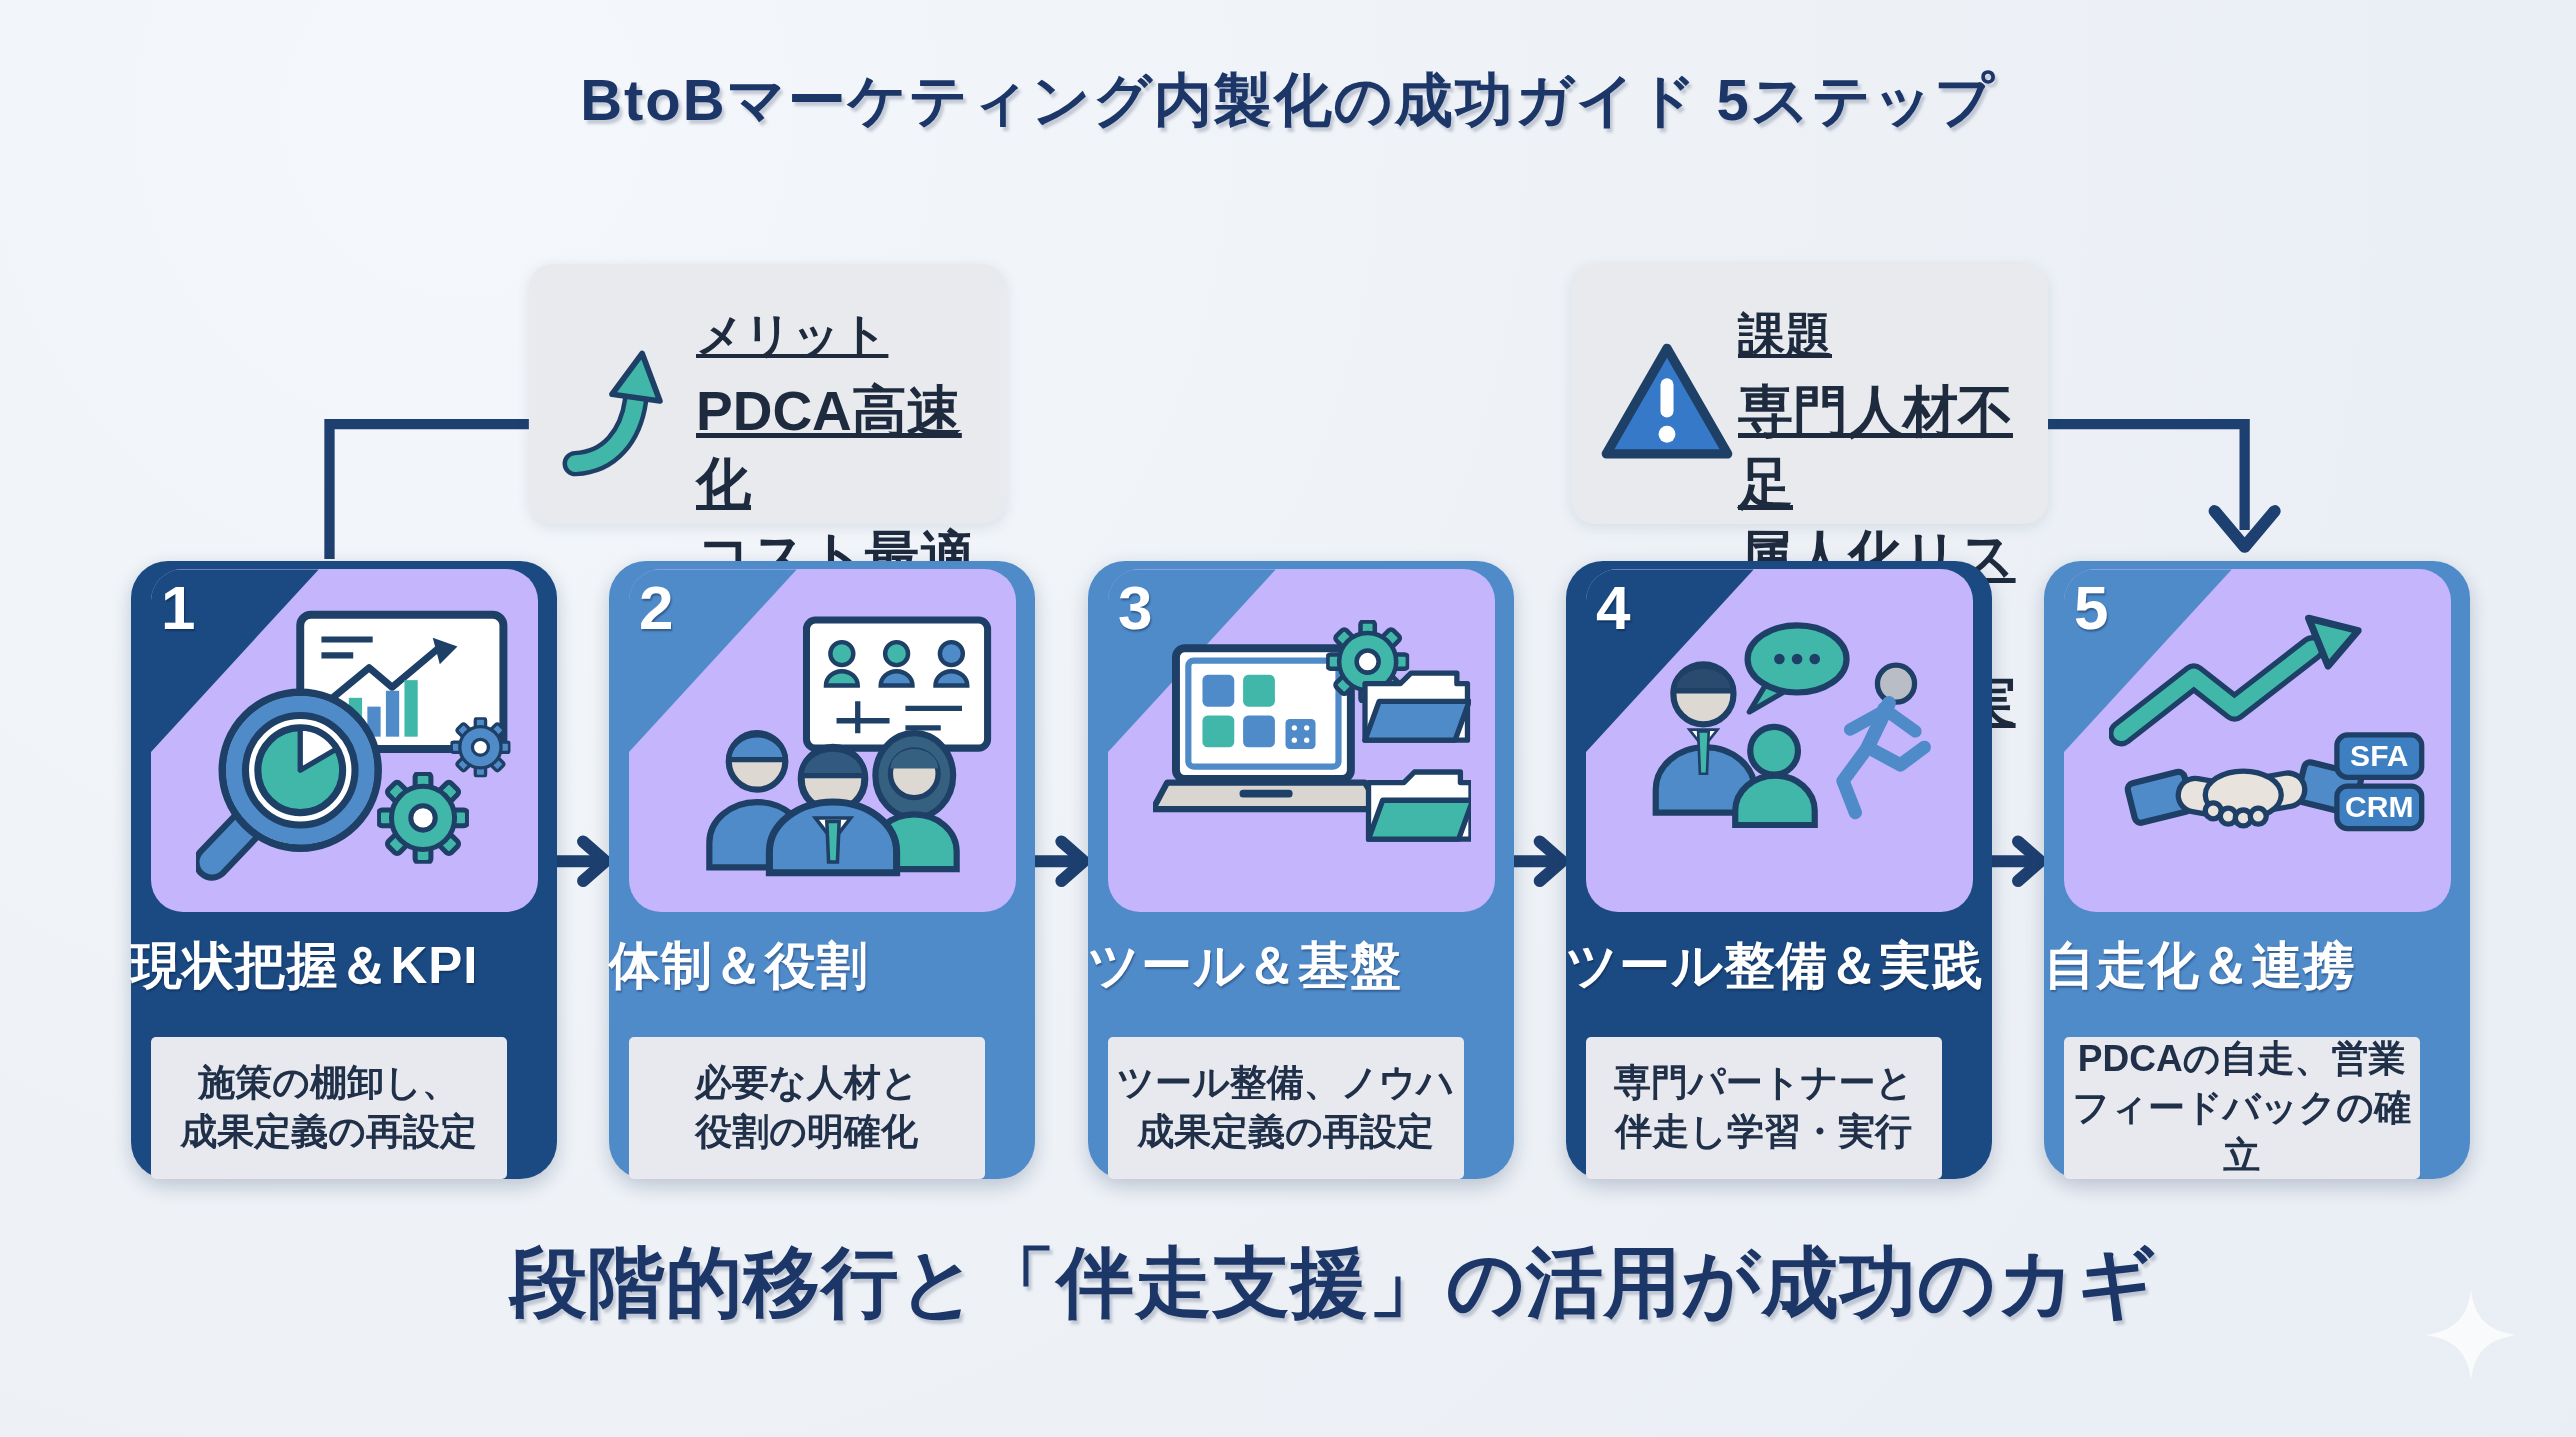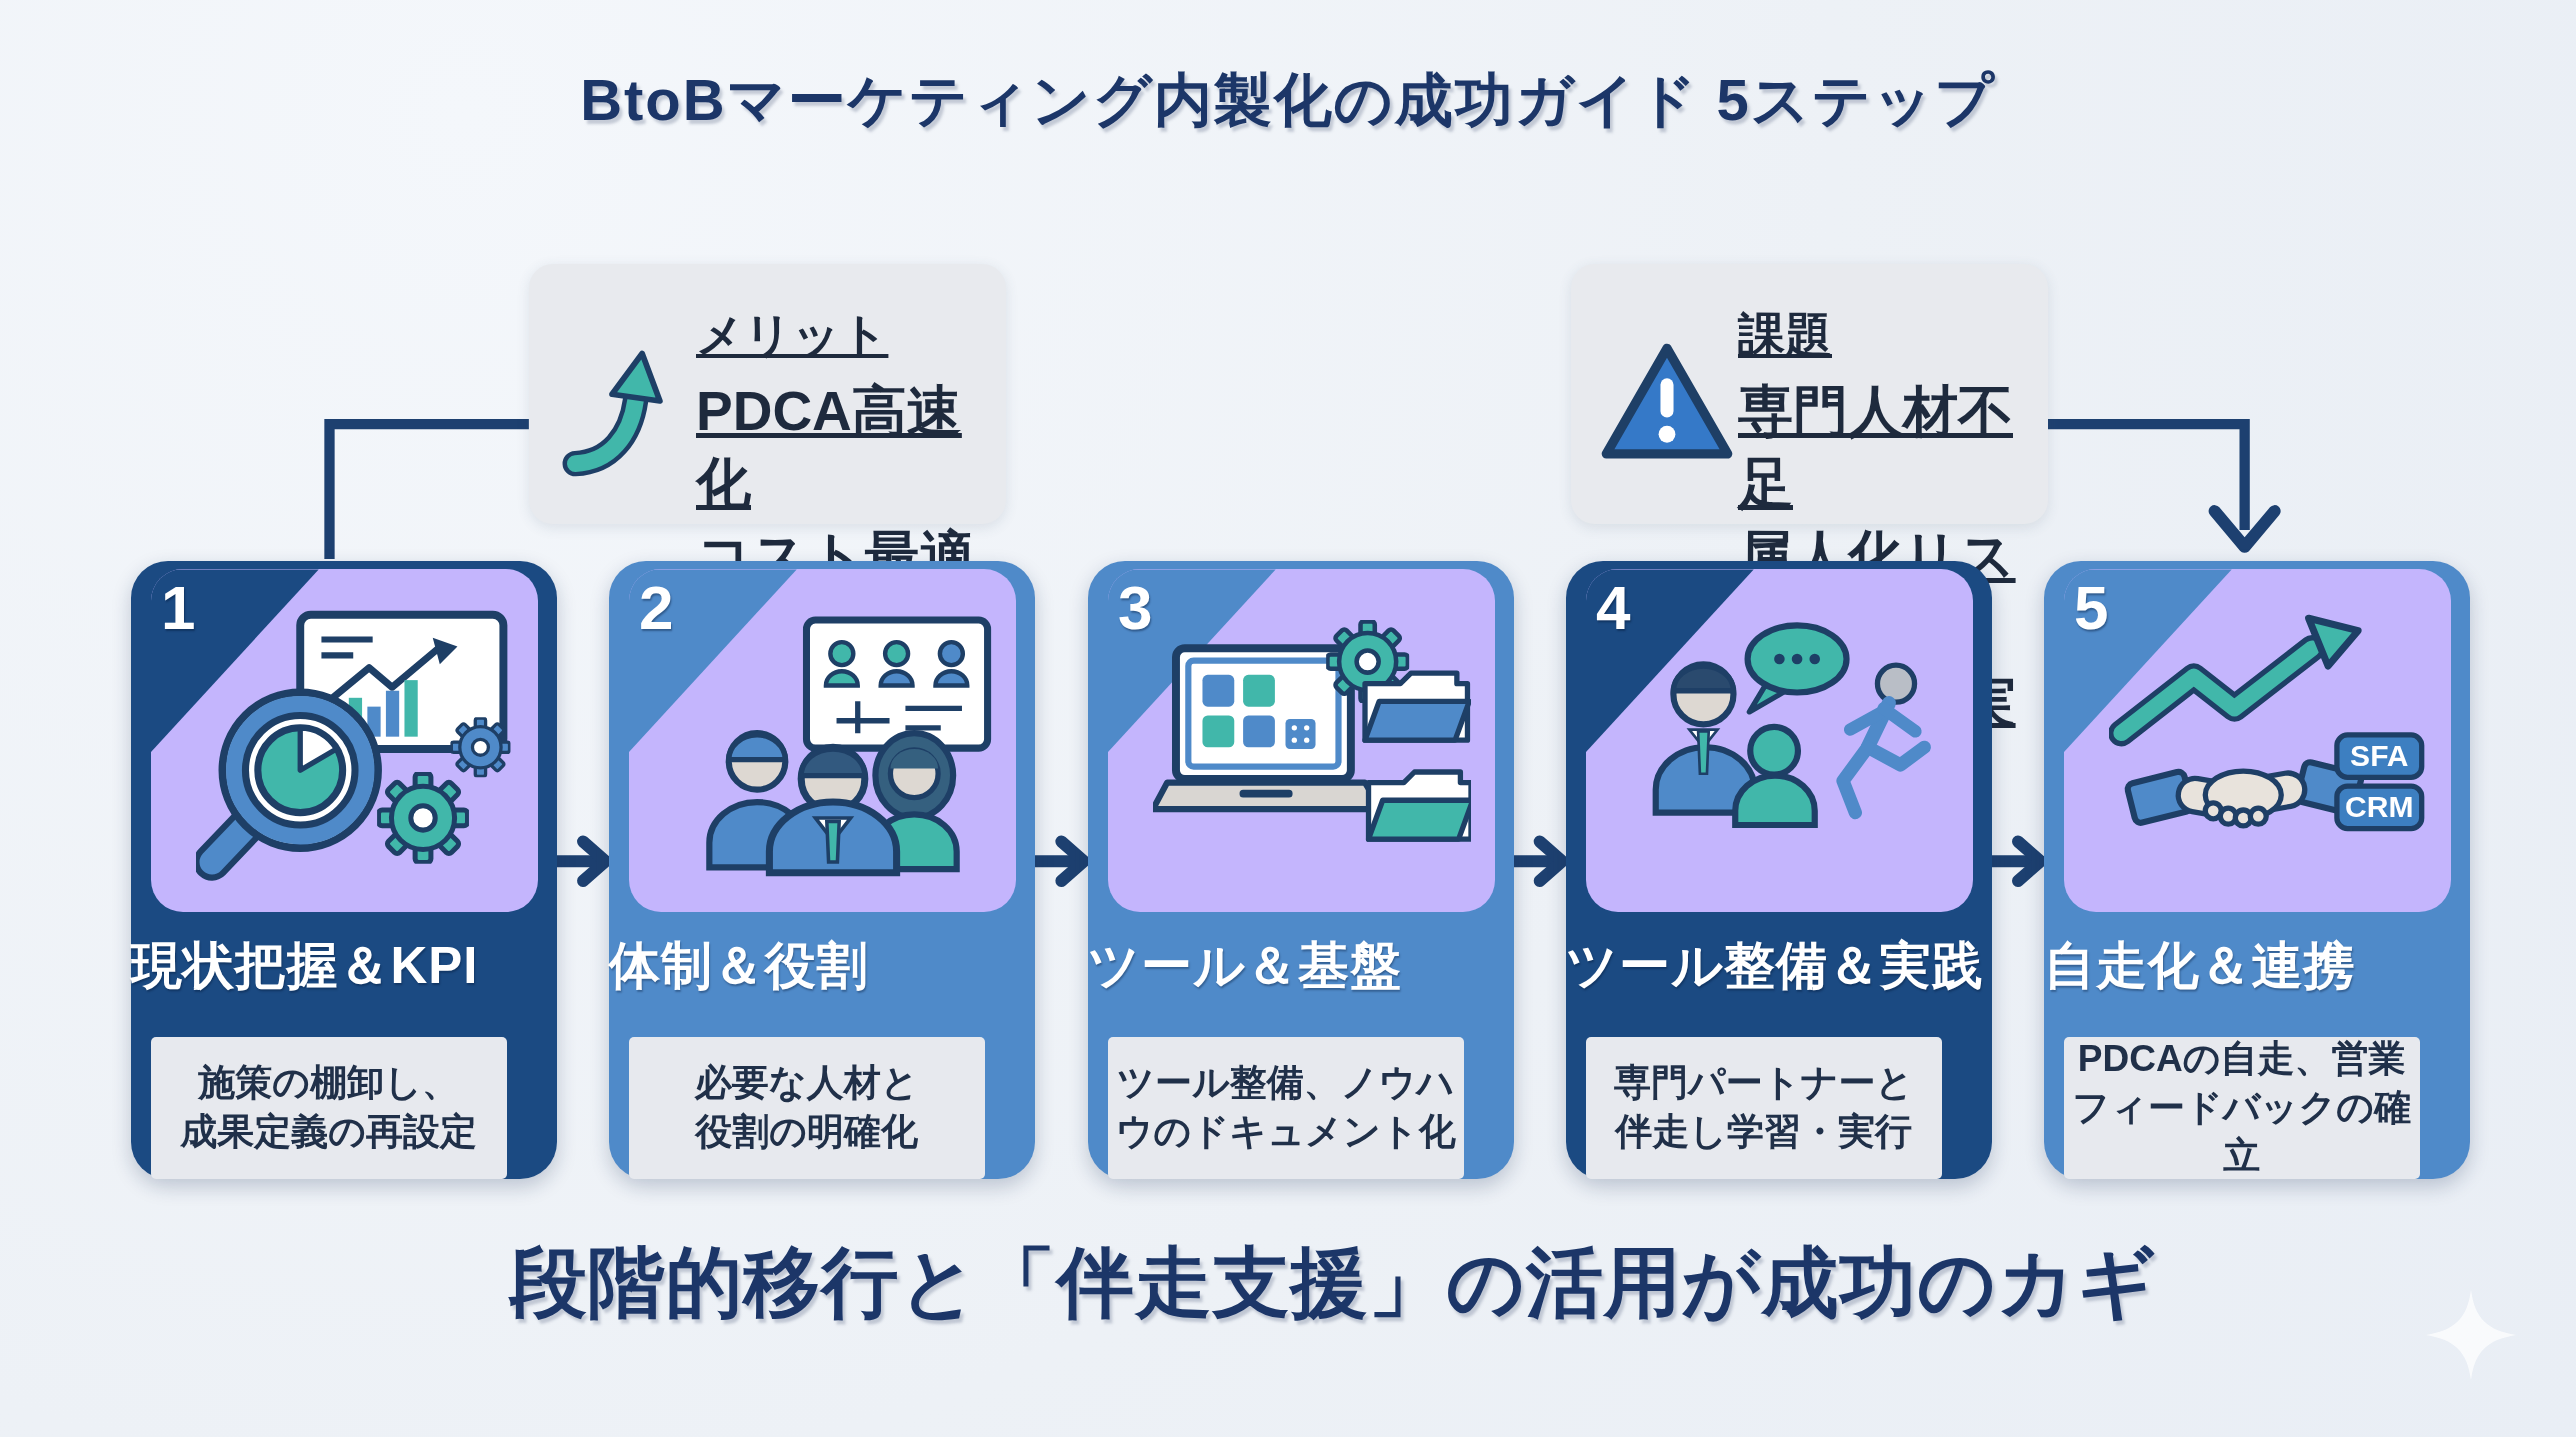--- a/index.html
+++ b/index.html
@@ -248,21 +248,21 @@
         <g transform="translate(242,176)">
           <path d="M2,16 h40 l12,-12 h52 v12 h12 v64 h-116 z" fill="#ffffff" stroke="#1e3f66" stroke-width="6" stroke-linejoin="round"></path>
           <path d="M2,80 l16,-44 h102 l-16,44 z" fill="#41b7aa" stroke="#1e3f66" stroke-width="6" stroke-linejoin="round"></path>
         </g>
       </svg>
     </div>
     <div class="step-number">3</div>
     <div class="step-title">ツール＆基盤</div>
     <div class="step-desc">
         <span>ツール整備、ノウハ
-ウのドキュメント化</span>
+成果定義の再設定</span>
       </div>
   </div>
 
   <div class="step" style="left:1566px" data-variant="navy">
     <div class="white-area">
       <div class="corner"></div>
       <svg class="step-icon" width="318" height="281" viewBox="0 0 360 300">
         <g>
           <ellipse cx="188" cy="52" rx="56" ry="38" fill="#41b7aa" stroke="#1e3f66" stroke-width="7"></ellipse>
           <polygon points="152,82 134,112 172,90" fill="#41b7aa" stroke="#1e3f66" stroke-width="6" stroke-linejoin="round"></polygon>

